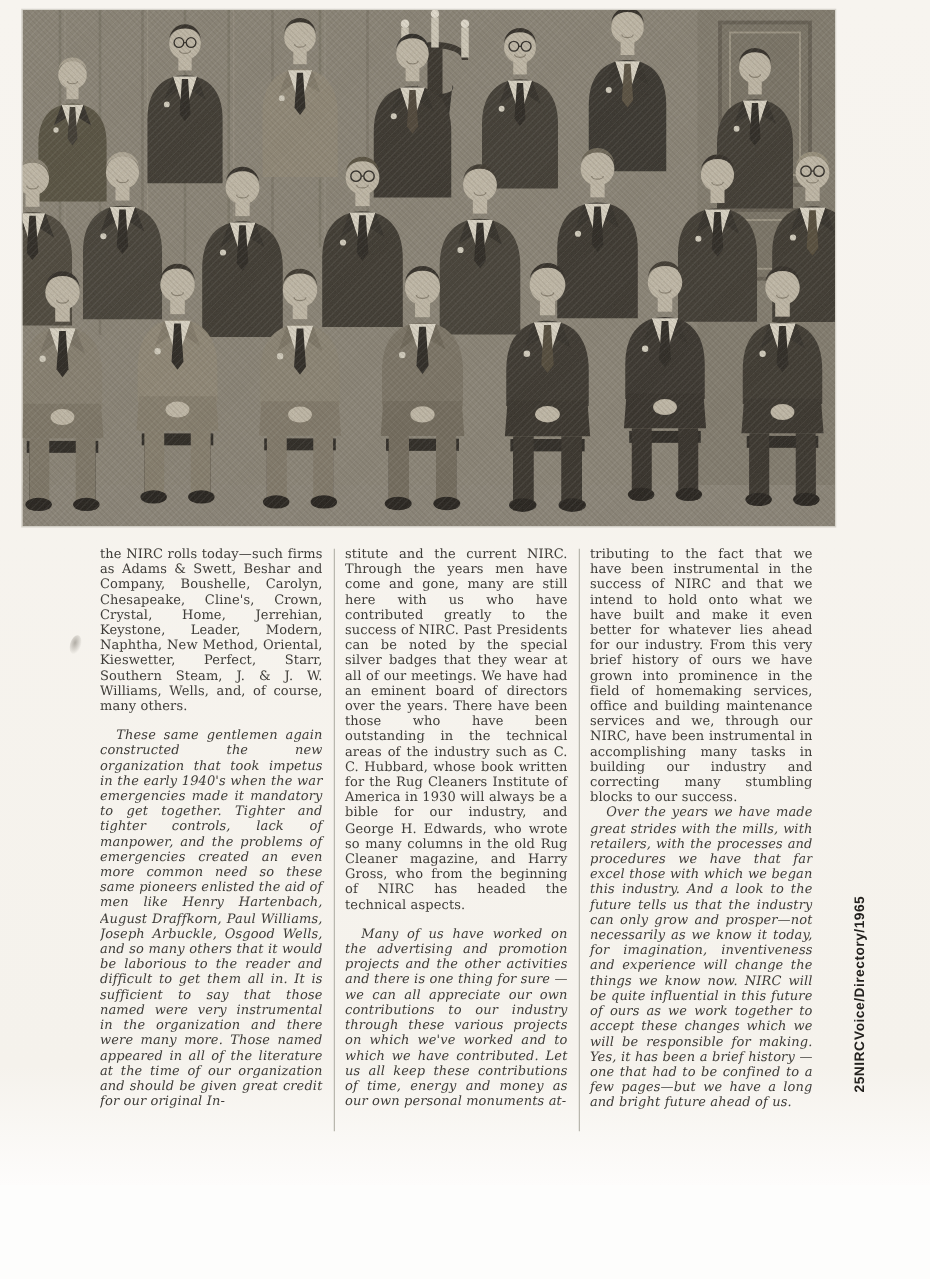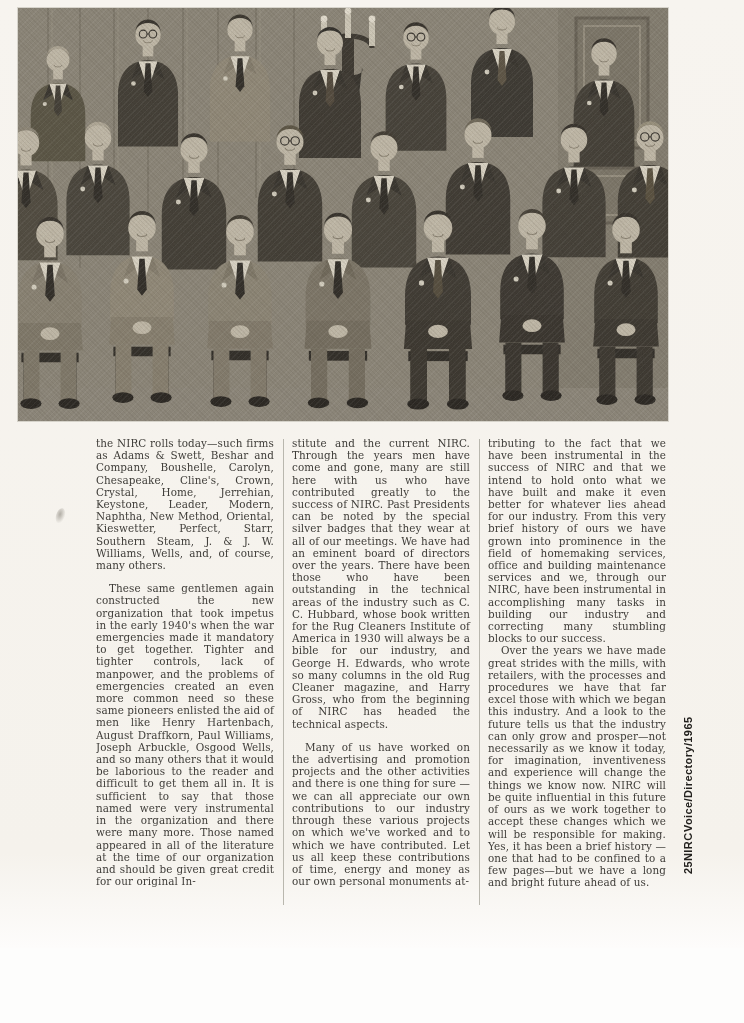--- a/index.html
+++ b/index.html
@@ -24,36 +24,36 @@
   .photo-wrap svg{display:block;}
   .halftone{
     position:absolute;inset:0;
     background:
       repeating-linear-gradient(45deg, rgba(50,40,30,.07) 0 1px, transparent 1px 3px),
       repeating-linear-gradient(-45deg, rgba(255,255,255,.05) 0 1px, transparent 1px 4px);
     pointer-events:none;
   }
   
   .text-block{
-    position:absolute;left:96px;top:437px;width:570px;height:472px;
+    position:absolute;left:80px;top:437px;width:570px;height:472px;
     display:flex;justify-content:space-between;
     overflow:hidden;
   }
   .column{
     width:178px;
     font-size:10.4px;
     line-height:12.2px;
     color:#3e3c38;
     text-align:justify;
     text-justify:inter-word;
     letter-spacing:.1px;
   }
   .column p{margin:0;}
   .column p.gap{margin-top:11px;}
-  .column p.indent{text-indent:13px;}
+  .column p.indent{text-indent:13px;font-style:italic;}
   .col-divider{
     width:1px;height:466px;
     background:#b9b7ae;
     margin-top:2px;
   }
   
   .sidebar-vertical{
     position:absolute;left:672px;top:696px;height:178px;width:17px;
     writing-mode:vertical-rl;
     transform:rotate(180deg);

